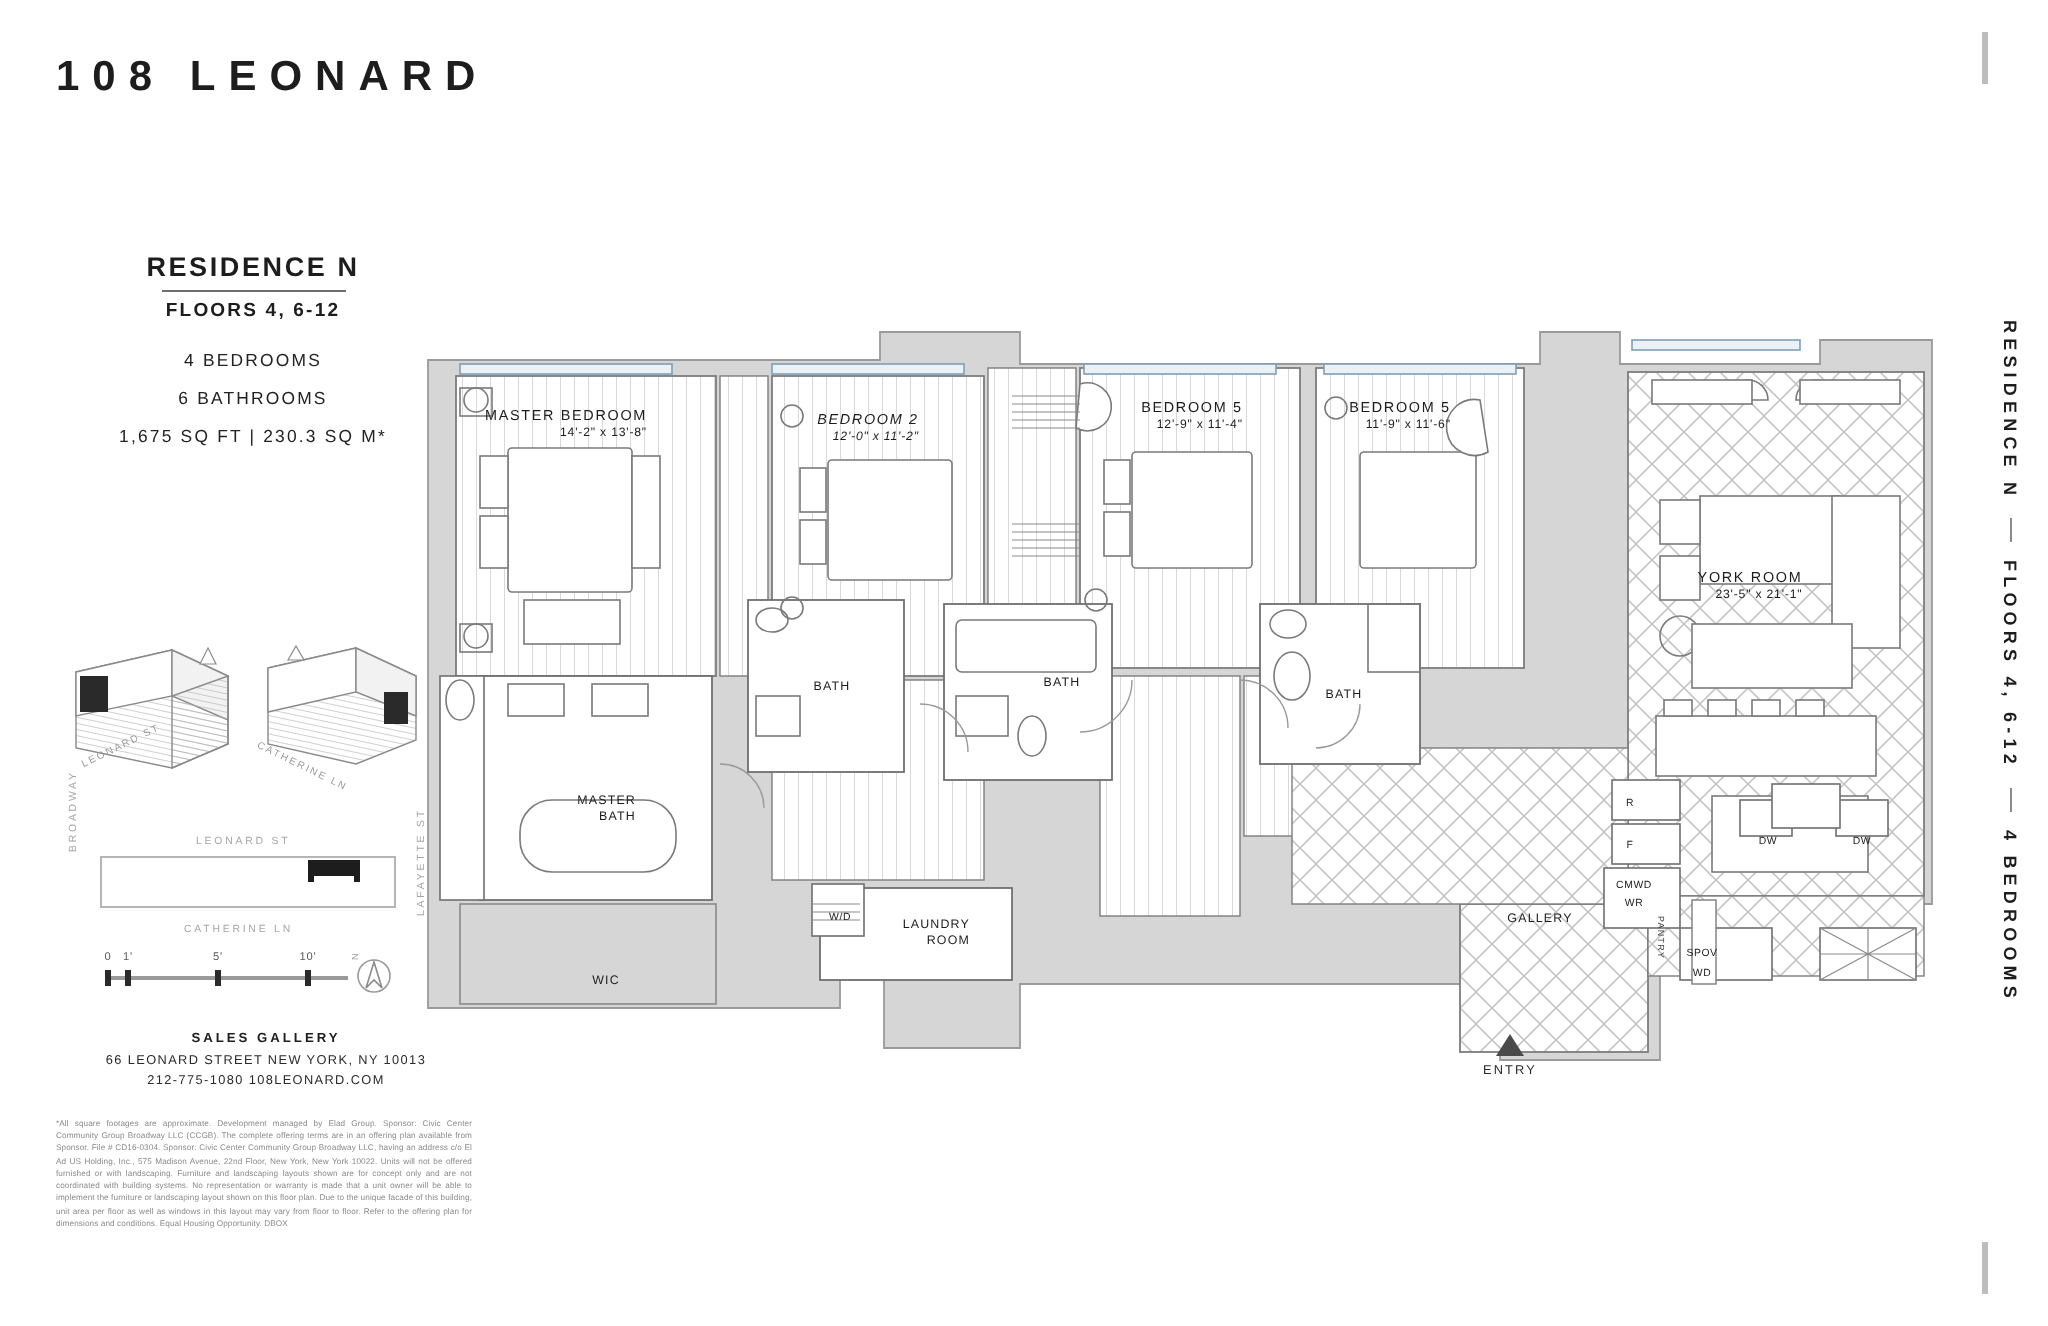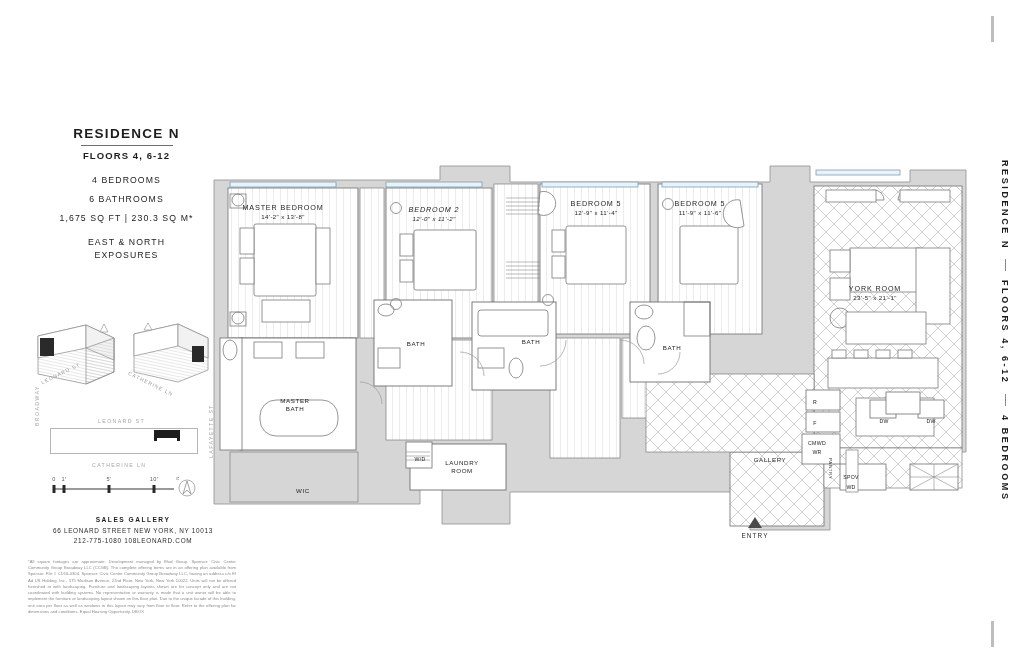--- a/index.html
+++ b/index.html
@@ -239,21 +239,21 @@
   
   #floorplan {
     position: absolute;
     left: 210px; top: 152px;
     width: 760px; height: 390px;
   }
   #plan-svg { display: block; }
 
   .rm-label {
     position: absolute;
-    text-align: center;
+    text-align: right;
     white-space: nowrap;
     pointer-events: none;
   }
   .rm-name {
     font-size: 7.2px;
     letter-spacing: 0.85px;
     color: #1d1d1d;
   }
   .rm-dim {
     font-size: 6.1px;
@@ -292,32 +292,29 @@
   }
 </style>
 </head>
 <body>
 
 <div id="page">
 
   <div class="corner-tick" id="tick-tr"></div>
   <div class="corner-tick" id="tick-br"></div>
 
+  <div id="brand-title">108 LEONARD</div>
 
   <div id="residence-block">
     <div id="residence-name">RESIDENCE N</div>
     <div id="residence-rule"></div>
     <div id="residence-floors">FLOORS 4, 6-12</div>
     <div class="spec-line" id="spec-beds">4 BEDROOMS</div>
     <div class="spec-line">6 BATHROOMS</div>
     <div class="spec-line">1,675 SQ FT  |  230.3 SQ M*</div>
-    <div id="exposures-wrap">
-      <div class="exp-line">EAST &amp; NORTH</div>
-      <div class="exp-line">EXPOSURES</div>
-    </div>
   </div>
 
   <div id="iso-wrap">
     <svg width="200" height="90" viewBox="0 0 200 90">
       <defs>
         <pattern id="isoHatch" width="3" height="3" patternUnits="userSpaceOnUse" patternTransform="rotate(12)">
           <line x1="0" y1="0" x2="3" y2="0" stroke="#b0b0b0" stroke-width="0.6"></line>
         </pattern>
       </defs>
 

